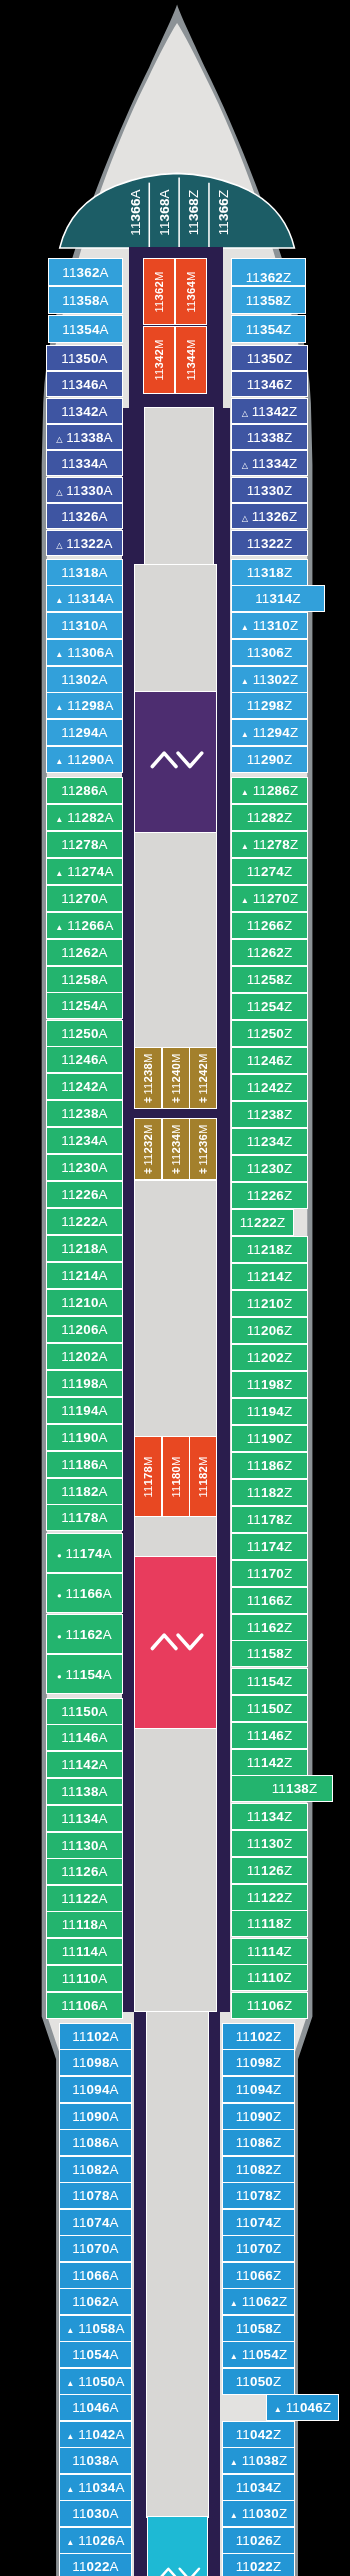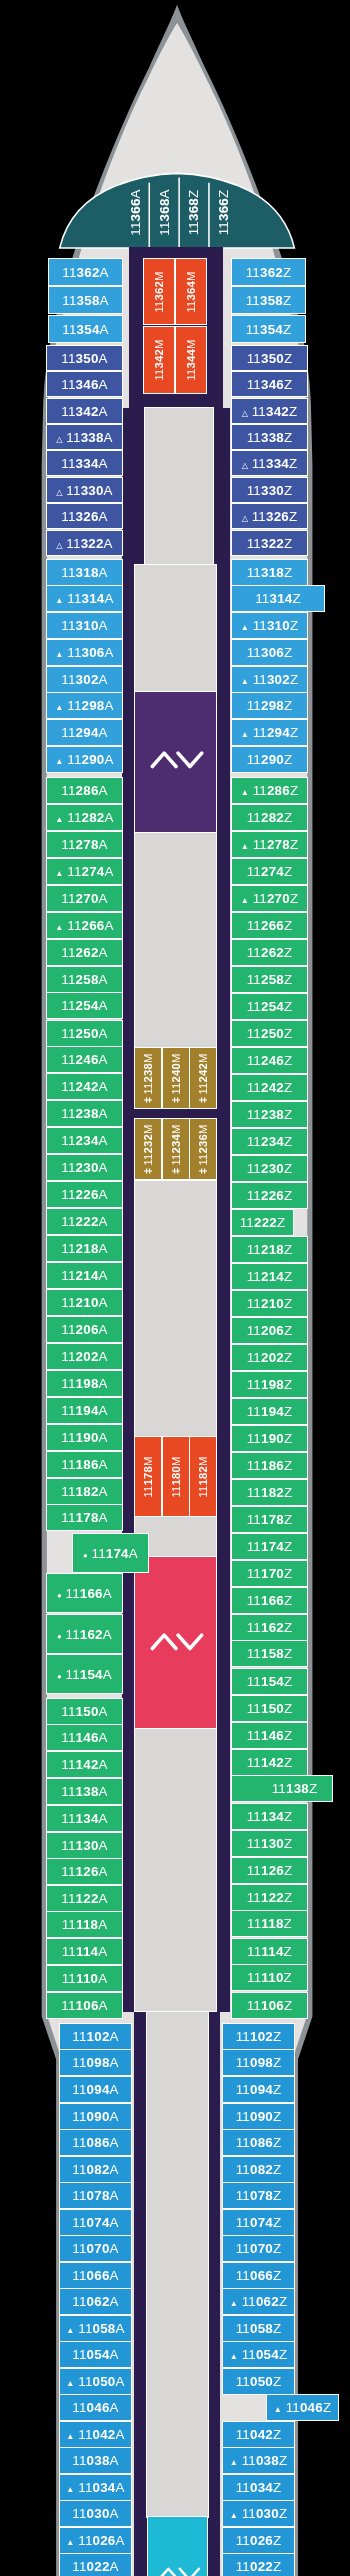--- a/index.html
+++ b/index.html
@@ -234,21 +234,21 @@
       </div>
       <div class="cabin z3" style="left: 47px; top: 1452px; width: 75px; height: 25px; background: var(--green);">
         <span class="lbl"><span class="thin">11</span><span class="bold">186</span><span class="thin">A</span></span>
       </div>
       <div class="cabin z3" style="left: 47px; top: 1479px; width: 75px; height: 25px; background: var(--green);">
         <span class="lbl"><span class="thin">11</span><span class="bold">182</span><span class="thin">A</span></span>
       </div>
       <div class="cabin z3" style="left: 47px; top: 1505px; width: 75px; height: 25px; background: var(--green);">
         <span class="lbl"><span class="thin">11</span><span class="bold">178</span><span class="thin">A</span></span>
       </div>
-      <div class="cabin z3" style="left: 47px; top: 1534px; width: 75px; height: 38px; background: var(--green); margin-left: 26px;">
+      <div class="cabin z3" style="left: 47px; top: 1534px; width: 75px; height: 38px; background: var(--green);">
         <span class="lbl"><span class="sym circle">●</span><span class="thin">11</span><span class="bold">174</span><span class="thin">A</span></span>
       </div>
       <div class="cabin z3" style="left: 47px; top: 1574px; width: 75px; height: 38px; background: var(--green);">
         <span class="lbl"><span class="sym circle">●</span><span class="thin">11</span><span class="bold">166</span><span class="thin">A</span></span>
       </div>
       <div class="cabin z3" style="left: 47px; top: 1615px; width: 75px; height: 38px; background: var(--green);">
         <span class="lbl"><span class="sym circle">●</span><span class="thin">11</span><span class="bold">162</span><span class="thin">A</span></span>
       </div>
       <div class="cabin z3" style="left: 47px; top: 1655px; width: 75px; height: 38px; background: var(--green);">
         <span class="lbl"><span class="sym circle">●</span><span class="thin">11</span><span class="bold">154</span><span class="thin">A</span></span>
@@ -345,21 +345,21 @@
       </div>
       <div class="cabin z3" style="left: 60px; top: 2501px; width: 71px; height: 25px; background: var(--light-blue-stern);">
         <span class="lbl"><span class="thin">11</span><span class="bold">030</span><span class="thin">A</span></span>
       </div>
       <div class="cabin z3" style="left: 60px; top: 2528px; width: 71px; height: 25px; background: var(--light-blue-stern);">
         <span class="lbl"><span class="sym triangle_filled">▲</span><span class="thin">11</span><span class="bold">026</span><span class="thin">A</span></span>
       </div>
       <div class="cabin z3" style="left: 60px; top: 2554px; width: 71px; height: 25px; background: var(--light-blue-stern);">
         <span class="lbl"><span class="thin">11</span><span class="bold">022</span><span class="thin">A</span></span>
       </div>
-      <div class="cabin z3" style="left: 232px; top: 259px; width: 73px; height: 26px; background: var(--light-blue);">
+      <div class="cabin z3" style="left: 232px; top: 259px; width: 73px; height: 26px; background: var(--light-blue); align-items: flex-end;">
         <span class="lbl"><span class="thin">11</span><span class="bold">362</span><span class="thin">Z</span></span>
       </div>
       <div class="cabin z3" style="left: 232px; top: 287px; width: 73px; height: 26px; background: var(--light-blue);">
         <span class="lbl"><span class="thin">11</span><span class="bold">358</span><span class="thin">Z</span></span>
       </div>
       <div class="cabin z3" style="left: 232px; top: 316px; width: 73px; height: 26px; background: var(--light-blue);">
         <span class="lbl"><span class="thin">11</span><span class="bold">354</span><span class="thin">Z</span></span>
       </div>
       <div class="cabin z3" style="left: 232px; top: 346px; width: 75px; height: 24px; background: var(--dark-blue);">
         <span class="lbl"><span class="thin">11</span><span class="bold">350</span><span class="thin">Z</span></span>

